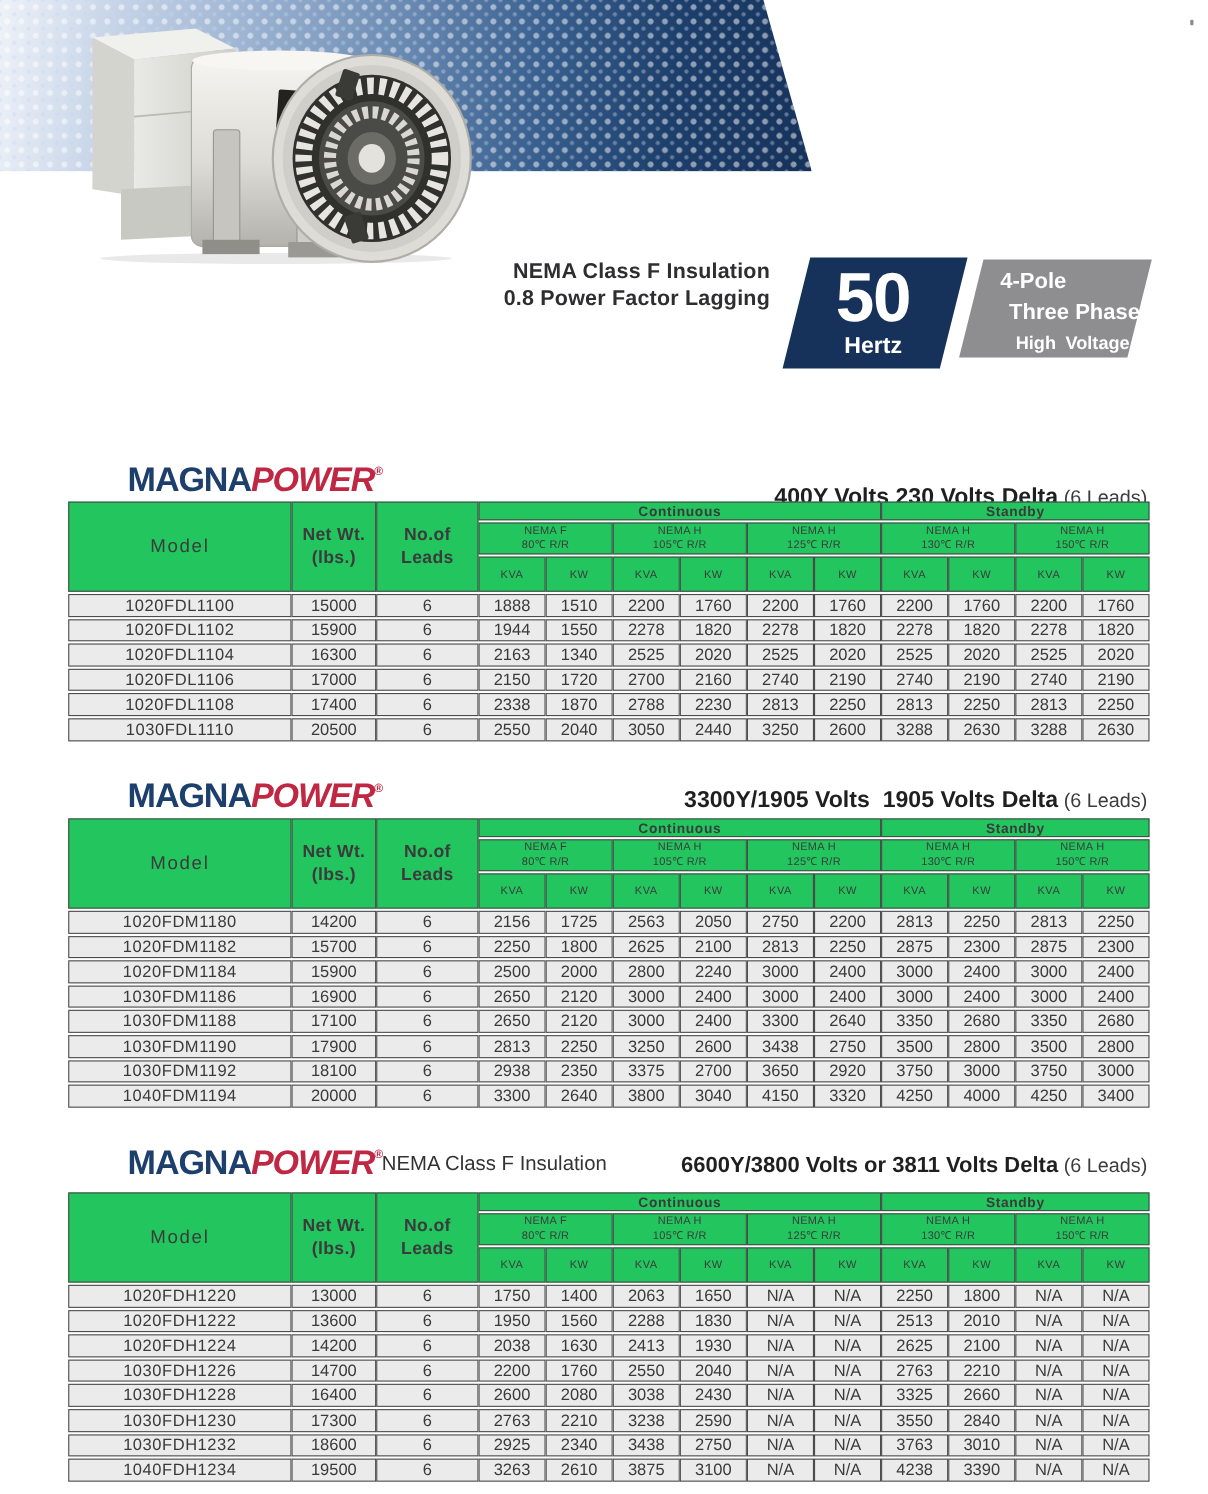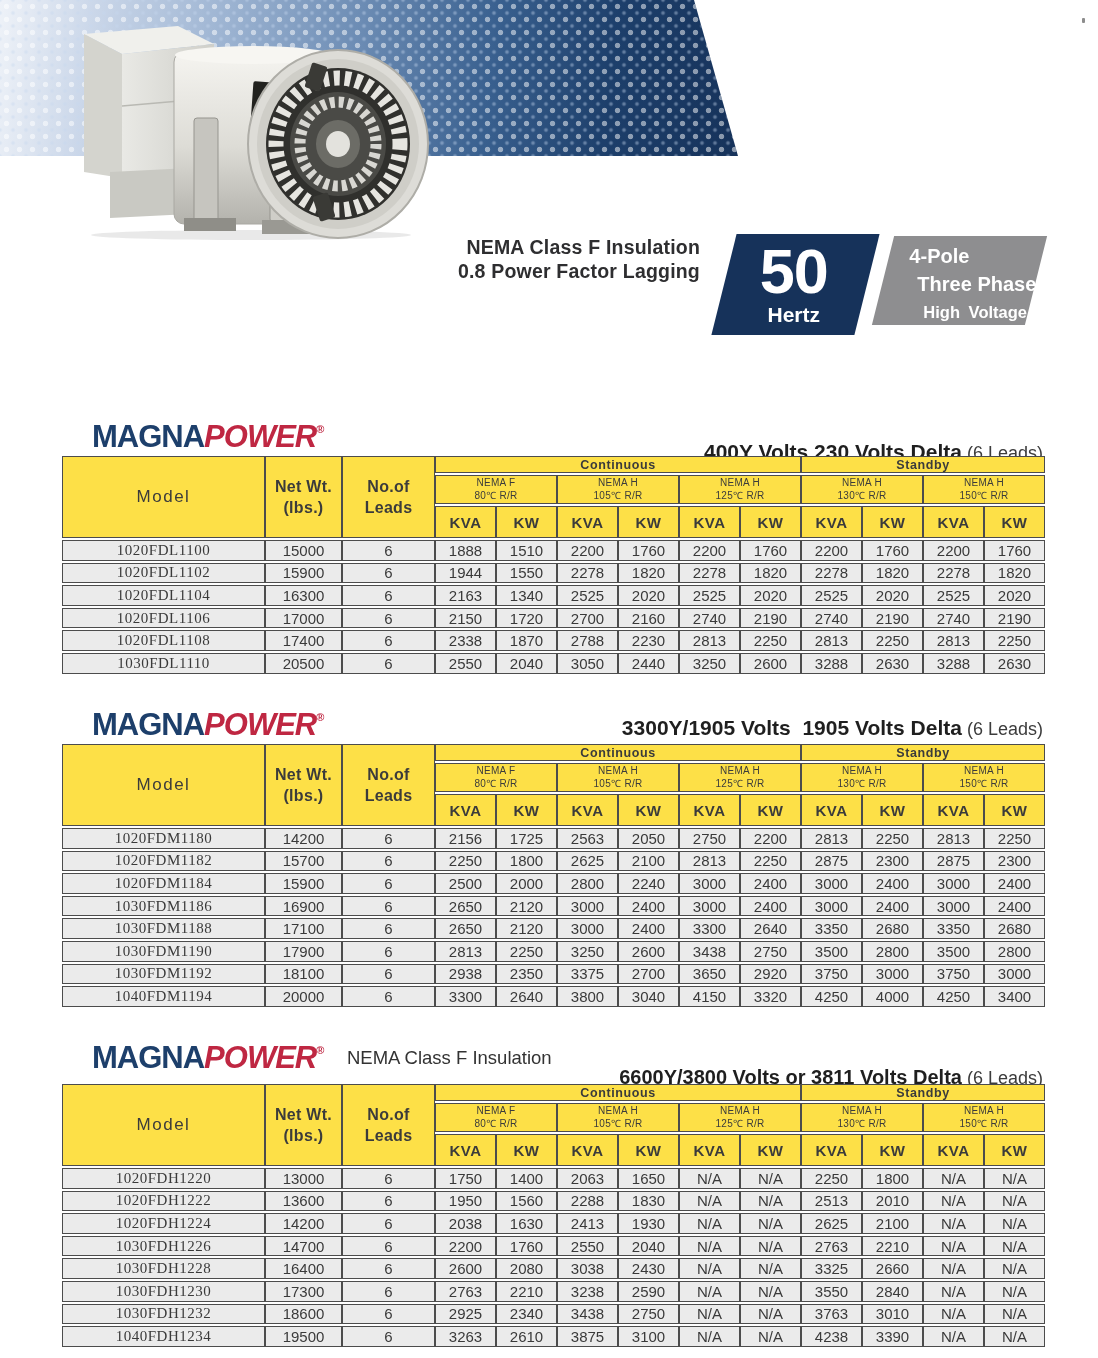--- a/index.html
+++ b/index.html
@@ -35,41 +35,41 @@
     position:absolute;left:883px;top:236px;width:153px;height:89px;
     background:#8e8e90;transform:skewX(-14deg);
   }
   .badge-gray .inner{transform:skewX(14deg);padding:9px 0 0 26px;color:#fff;}
   .bg-l1{font-size:20px;font-weight:bold;}
   .bg-l2{font-size:20px;font-weight:bold;margin:5px 0 0 8px;}
   .bg-l3{font-size:16.5px;font-weight:bold;margin:7px 0 0 14px;word-spacing:4px;}
   
   .section{position:absolute;left:62px;width:983px;}
   .logo{position:absolute;left:30px;top:0;white-space:nowrap;line-height:34px;}
-  .lg1{font-size:31px;font-weight:bold;color:#1d3f6b;letter-spacing:-1px;}
+  .lg1{font-size:31px;font-weight:bold;color:#1d3f6b;letter-spacing:-1px;margin-left:24px;}
   .lg2{font-size:31px;font-weight:bold;font-style:italic;color:#bf2742;letter-spacing:-1px;}
   .lgr{font-size:11px;color:#bf2742;vertical-align:14px;font-weight:bold;}
   .nema-note{position:absolute;left:285px;top:17px;font-size:18.5px;color:#333;}
   .ttl{position:absolute;right:2px;white-space:pre;color:#1f1f1f;}
   .ttl .tb{font-size:21px;font-weight:bold;}
   .ttl .tn{font-size:18px;font-weight:normal;color:#3c3c3c;}
   
   table.spec{
     border-collapse:separate;border-spacing:0 2px;table-layout:fixed;
     width:983px;position:absolute;left:0;
   }
   table.spec th,table.spec td{border:1px solid #4c4c4c;padding:0;text-align:center;overflow:hidden;}
-  table.spec thead th{background:#fde047;color:#3b3b3b;}
+  table.spec thead th{background:#22c55e;color:#3b3b3b;}
   .th-model{font-size:17px;font-weight:normal;letter-spacing:1.5px;}
   .th-two{font-size:16px;font-weight:bold;line-height:21px;letter-spacing:0.3px;}
   .th-band{font-size:12.5px;font-weight:bold;height:15px;letter-spacing:0.6px;}
   .th-group{font-size:10px;font-weight:normal;line-height:12.5px;height:27px;letter-spacing:0.3px;}
-  .th-unit{font-size:15px;font-weight:bold;height:30px;letter-spacing:0.5px;}
+  .th-unit{font-size:10px;font-weight:normal;height:30px;letter-spacing:0.5px;}
   table.spec tbody td{background:#ebebeb;color:#3a3a3a;height:18.6px;font-size:15px;}
-  td.td-model{letter-spacing:0.5px;font-family:Liberation Serif, serif;}
+  td.td-model{letter-spacing:0.5px;}
   td.td-wt{font-size:14.5px;}
 </style>
 </head>
 <body>
 
 <div class="band"></div>
 <div class="speck"></div>
 
 <svg class="generator" width="410" height="235" viewBox="0 0 410 235">
   <defs>
@@ -444,21 +444,21 @@
           <td>4250</td>
           <td>3400</td>
         </tr>
       </tbody>
     </table>
 </div>
 
 <div class="section" style="top:1030px">
   <div class="logo" style="top:3px"><span class="lg1">MAGNA</span><span class="lg2">POWER</span><span class="lgr">®</span></div>
   <div class="nema-note">NEMA Class F Insulation</div>
-  <div class="ttl" style="top:36px"><span class="tb" style="font-size:20px">6600Y/3800 Volts or 3811 Volts Delta</span><span class="tn"> </span><span class="tn">(6 Leads)</span></div>
+  <div class="ttl" style="top:18px"><span class="tb" style="font-size:20px">6600Y/3800 Volts or 3811 Volts Delta</span><span class="tn"> </span><span class="tn">(6 Leads)</span></div>
   <table class="spec" style="top:52px">
       <colgroup>
         <col style="width: 203px;">
         <col style="width: 77px;">
         <col style="width: 93px;">
         <col style="width: 61px;">
         <col style="width: 61px;">
         <col style="width: 61px;">
         <col style="width: 61px;">
         <col style="width: 61px;">

